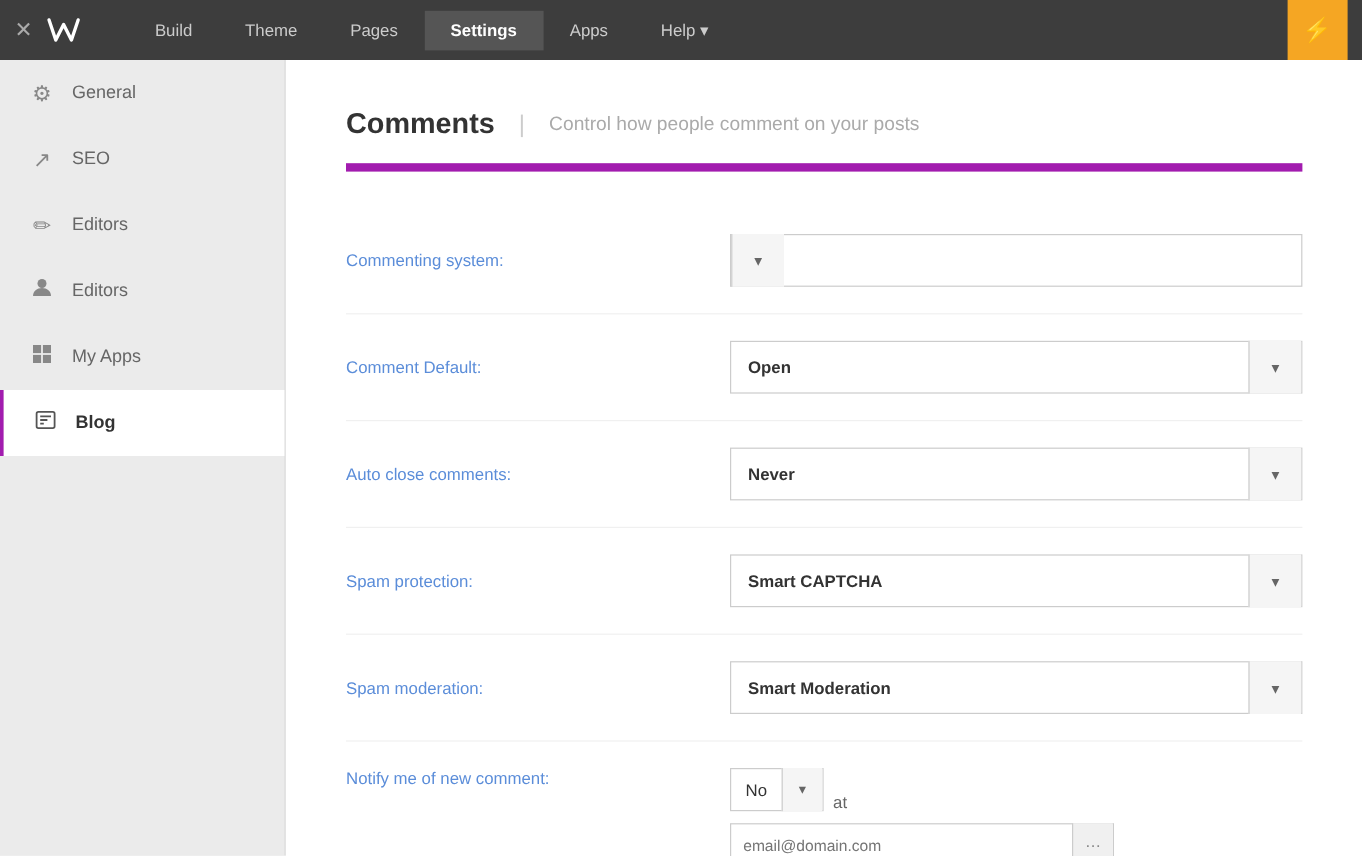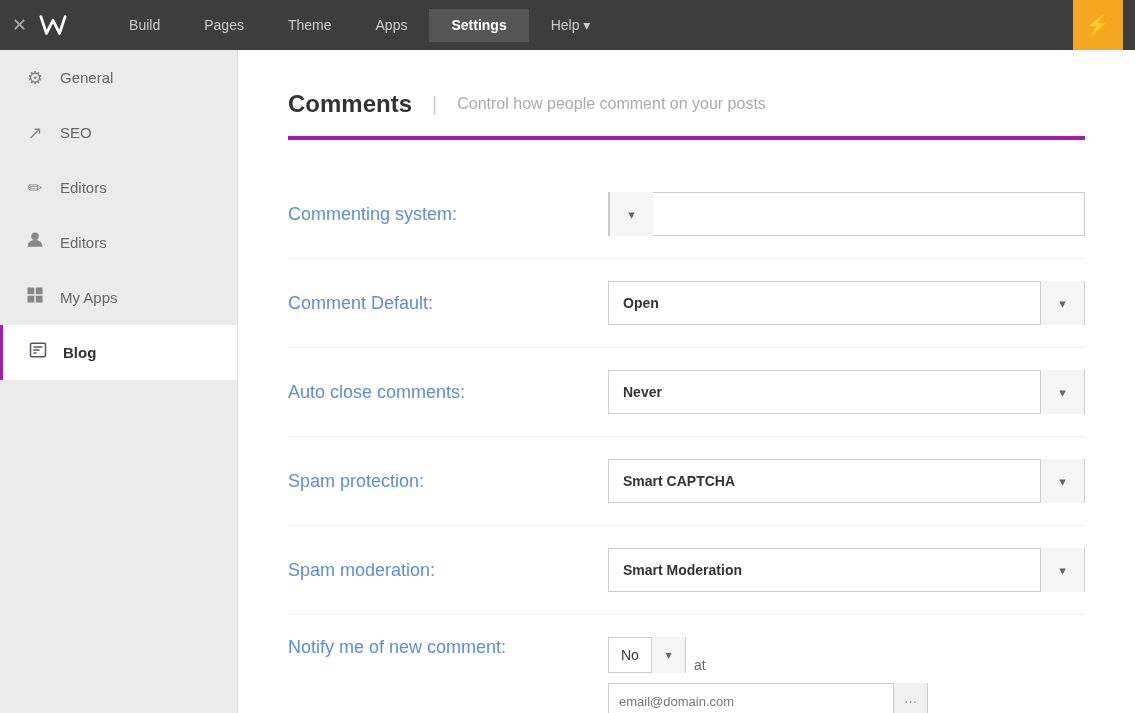--- a/index.html
+++ b/index.html
@@ -124,21 +124,21 @@
       background: #fff;
       padding: 40px 50px;
       overflow-y: auto;
     }
 
     .page-header {
       display: flex;
       align-items: center;
       margin-bottom: 30px;
       padding-bottom: 18px;
-      border-bottom: 4px solid #a21caf;
+      border-bottom: 7px solid #a21caf;
       gap: 20px;
     }
     .page-title {
       font-size: 24px;
       font-weight: bold;
       color: #333;
     }
     .page-separator {
       color: #ccc;
       font-size: 20px;
@@ -156,21 +156,21 @@
     .form-row {
       display: flex;
       align-items: center;
       padding: 22px 0;
       border-bottom: 1px solid #f0f0f0;
       gap: 30px;
     }
     .form-label {
       width: 290px;
       color: #5b8dd9;
-      font-size: 18px;
+      font-size: 14px;
       flex-shrink: 0;
     }
     .form-control {
       flex: 1;
       max-width: 480px;
       display: flex;
       align-items: center;
       gap: 10px;
     }
 
@@ -285,24 +285,24 @@
 
 <div class="top-nav">
   <span class="top-nav-close">✕</span>
   <div class="top-nav-logo">
     <svg viewBox="0 0 30 30" xmlns="http://www.w3.org/2000/svg">
       <path d="M2 6 L8 24 L15 10 L22 24 L28 6" stroke="white" stroke-width="3" fill="none" stroke-linecap="round" stroke-linejoin="round"></path>
     </svg>
   </div>
   <nav class="top-nav-items">
     <a class="top-nav-item">Build</a>
+    <a class="top-nav-item">Theme</a>
     <a class="top-nav-item">Pages</a>
-    <a class="top-nav-item">Theme</a>
+    <a class="top-nav-item active">Settings</a>
     <a class="top-nav-item">Apps</a>
-    <a class="top-nav-item active">Settings</a>
     <a class="top-nav-help">Help ▾</a>
   </nav>
   <div class="top-nav-upgrade">⚡</div>
 </div>
 
 <div class="layout">
 
   <aside class="sidebar">
     <div class="sidebar-item">
       <span class="sidebar-icon">⚙</span>

